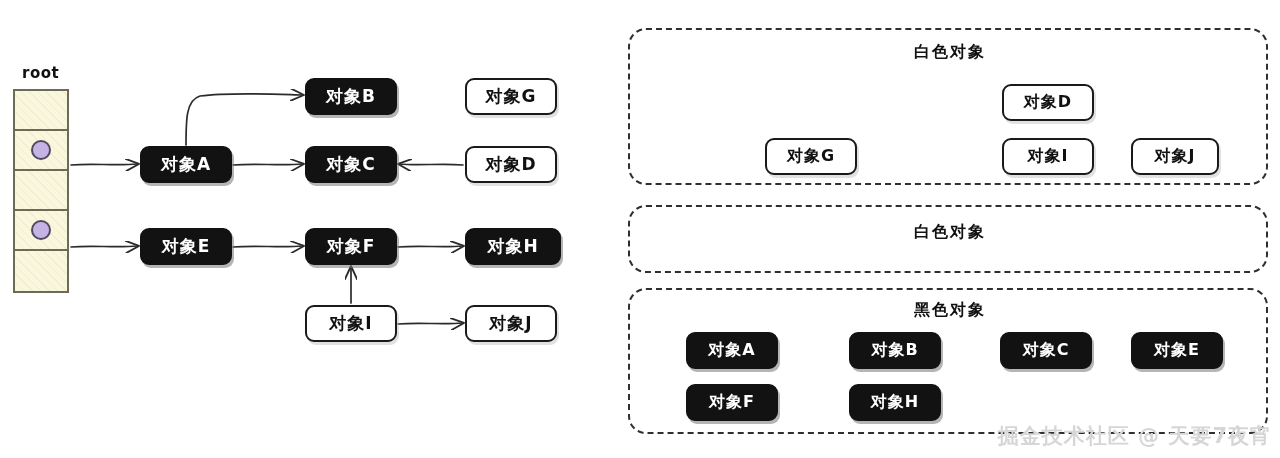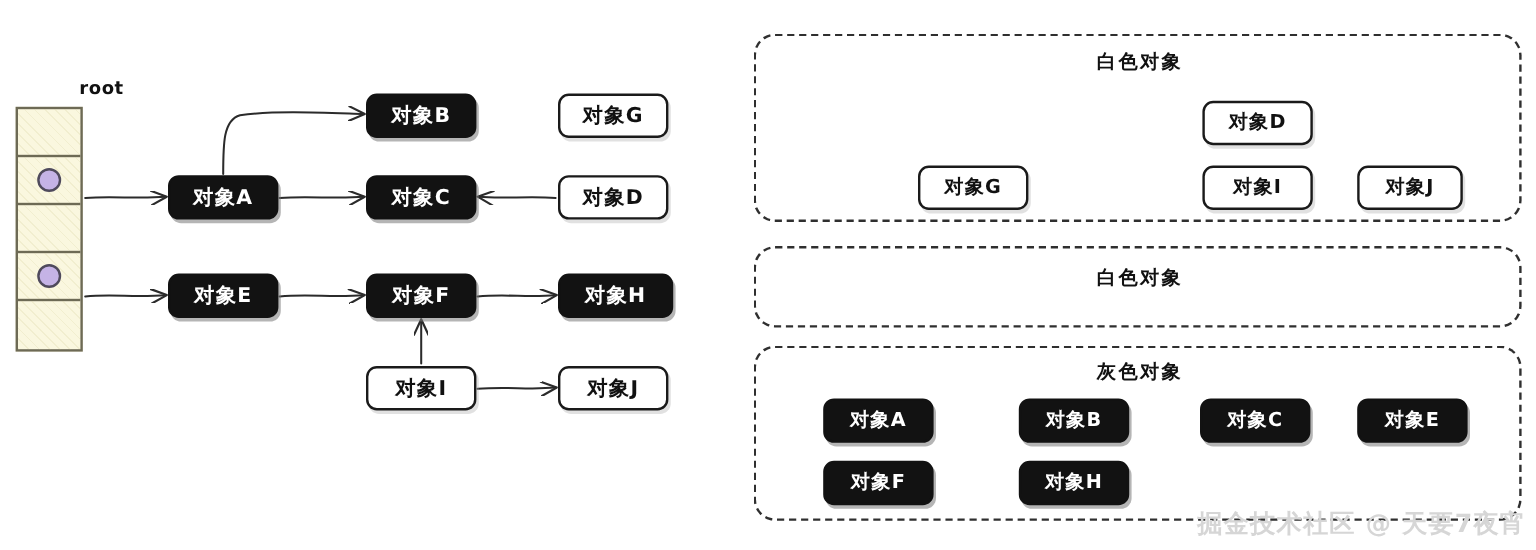--- a/index.html
+++ b/index.html
@@ -39,21 +39,20 @@
 
   .root-label {
     position: absolute;
     left: 22px;
     top: 64px;
     font-size: 15px;
     font-weight: 700;
     letter-spacing: 0.5px;
     font-family: "DejaVu Sans", sans-serif;
     color: #111;
-    margin-left: 44px;
   }
   .root-table {
     position: absolute;
     left: 13px;
     top: 89px;
     width: 56px;
     height: 204px;
     border: 2px solid #6d6a55;
     background: #faf7df;
     box-sizing: border-box;
@@ -245,21 +244,21 @@
     <div id="legend-groups">
         <div class="legend-box" style="left: 8px; top: 28px; width: 640px; height: 157px;"></div>
         <div class="legend-title" style="top: 42px;">白色对象</div>
         <div class="lnode white" style="left: 145px; top: 138px; width: 92px; height: 37px;">对象G</div>
         <div class="lnode white" style="left: 382px; top: 84px; width: 92px; height: 37px;">对象D</div>
         <div class="lnode white" style="left: 382px; top: 138px; width: 92px; height: 37px;">对象I</div>
         <div class="lnode white" style="left: 511px; top: 138px; width: 88px; height: 37px;">对象J</div>
         <div class="legend-box" style="left: 8px; top: 205px; width: 640px; height: 68px;"></div>
         <div class="legend-title" style="top: 222px;">白色对象</div>
         <div class="legend-box" style="left: 8px; top: 288px; width: 640px; height: 146px;"></div>
-        <div class="legend-title" style="top: 300px;">灰色对象</div>
+        <div class="legend-title" style="top: 300px;">黑色对象</div>
         <div class="lnode black" style="left: 66px; top: 332px; width: 92px; height: 37px;">对象A</div>
         <div class="lnode black" style="left: 229px; top: 332px; width: 92px; height: 37px;">对象B</div>
         <div class="lnode black" style="left: 380px; top: 332px; width: 92px; height: 37px;">对象C</div>
         <div class="lnode black" style="left: 511px; top: 332px; width: 92px; height: 37px;">对象E</div>
         <div class="lnode black" style="left: 66px; top: 384px; width: 92px; height: 37px;">对象F</div>
         <div class="lnode black" style="left: 229px; top: 384px; width: 92px; height: 37px;">对象H</div>
       </div>
     <div class="watermark">掘金技术社区 @ 天要7夜宵</div>
   </div>
 

